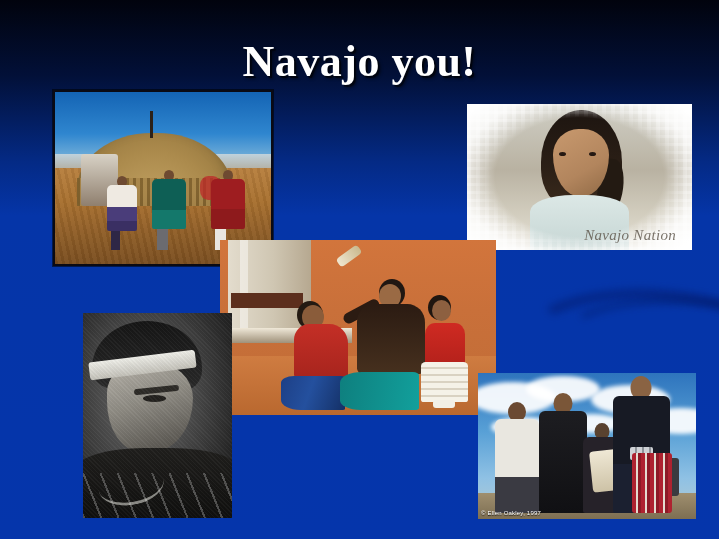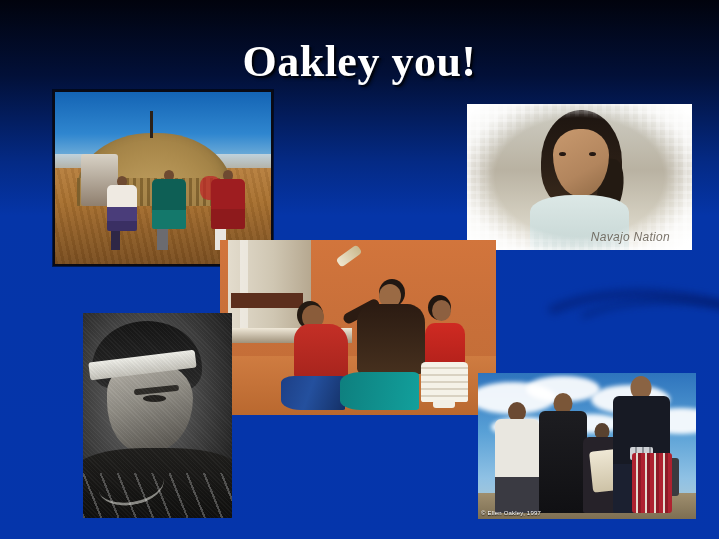--- a/index.html
+++ b/index.html
@@ -184,24 +184,24 @@
   }
   #photo-girl .eye { width: 7px; height: 4px; background: #241812; border-radius: 50%; top: 33%; }
   #photo-girl .eye-l { left: 41%; }
   #photo-girl .eye-r { left: 54%; }
   #photo-girl .shirt {
     left: 28%; top: 62%; width: 44%; height: 38%;
     background: linear-gradient(to bottom, #dce8e6, #c6d6d4);
     border-radius: 44% 44% 0 0 / 30% 30% 0 0;
   }
   #photo-girl .signature {
-    right: 22px; bottom: 6px;
-    font-family: Liberation Sans, sans-serif;
+    right: 16px; bottom: 6px;
+    font-family: Liberation Serif, serif;
     font-style: italic;
-    font-size: 12px;
+    font-size: 15px;
     color: #5b5348;
     opacity: .8;
     letter-spacing: .3px;
     white-space: nowrap;
   }
 
   
   #photo-women { left: 220px; top: 240px; width: 276px; height: 175px; }
   #photo-women .wall {
     inset: 0;
@@ -413,21 +413,21 @@
   }
 </style>
 </head>
 <body>
 
 <div id="slide">
 
   <div class="swoosh swoosh-a"></div>
   <div class="swoosh swoosh-b"></div>
 
-  <div class="title">Oakley you!</div>
+  <div class="title">Navajo you!</div>
 
   <div class="photo bordered" id="photo-dancers">
     <div class="scene">
       <div class="layer sky"></div>
       <div class="layer band"></div>
       <div class="layer ground"></div>
       <div class="layer hogan"></div>
       <div class="layer chimney"></div>
       <div class="layer doorway"></div>
       <div class="layer dancer d1">

